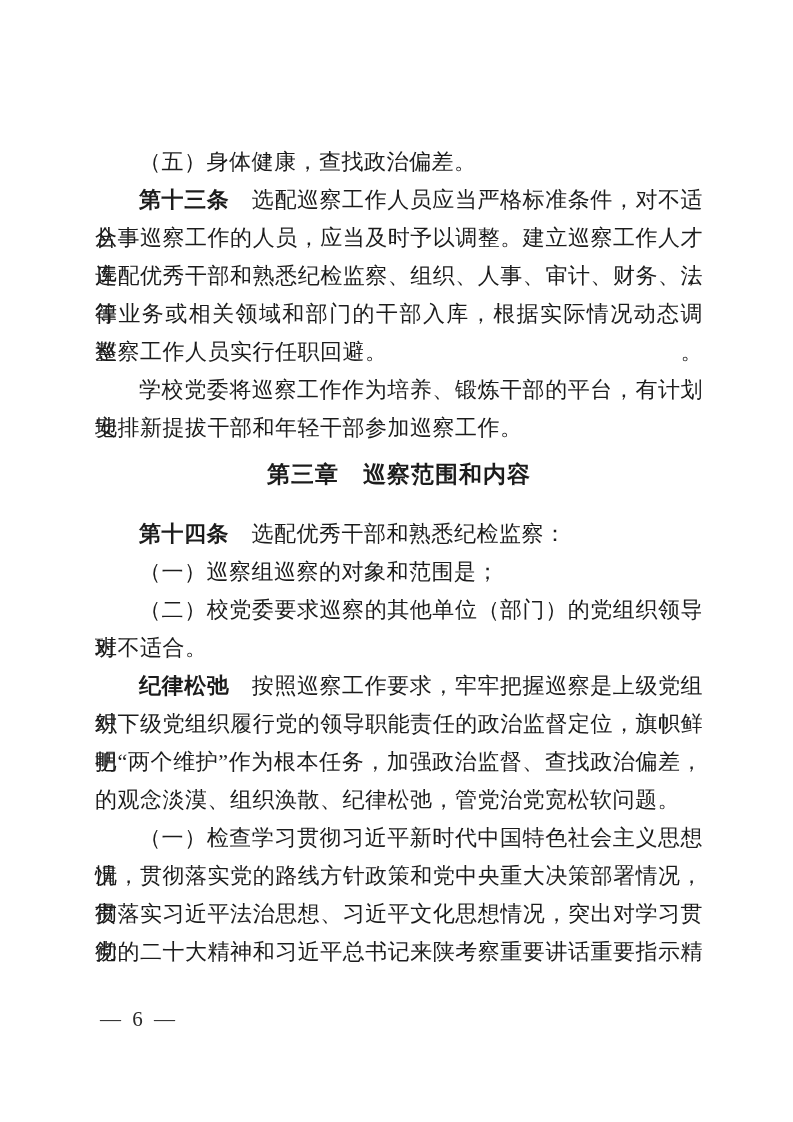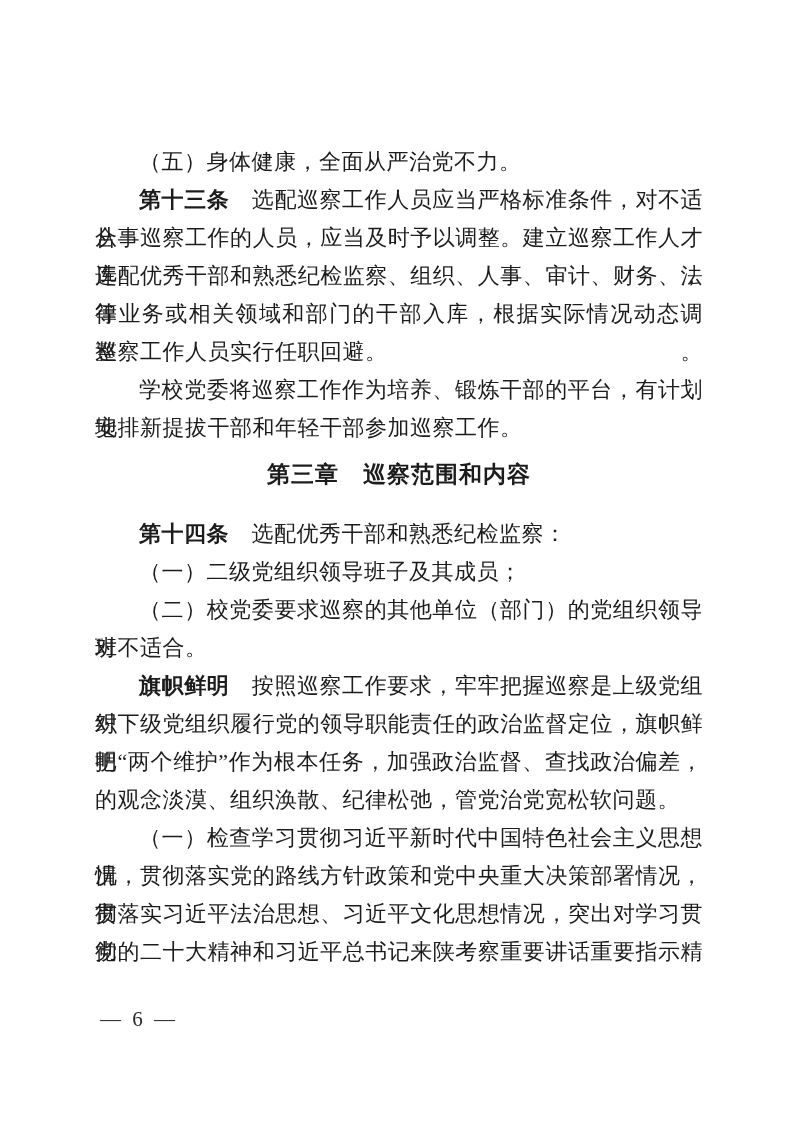--- a/index.html
+++ b/index.html
@@ -67,36 +67,36 @@
     color: #2a2a2a;
   }
 </style>
 </head>
 <body>
 
 <div class="page">
 
   <div class="text-block">
 
-    <div class="line i"><span>（五）身体健康，全面从严治党不力。</span></div>
+    <div class="line i"><span>（五）身体健康，查找政治偏差。</span></div>
     <div class="line i j"><b class="art">第十三条</b><span>　选配巡察工作人员应当严格标准条件，对不适合</span></div>
     <div class="line j"><span>从事巡察工作的人员，应当及时予以调整。建立巡察工作人才库，</span></div>
     <div class="line j"><span>选配优秀干部和熟悉纪检监察、组织、人事、审计、财务、法律</span></div>
     <div class="line j"><span>等业务或相关领域和部门的干部入库，根据实际情况动态调整。</span></div>
     <div class="line"><span>巡察工作人员实行任职回避。</span></div>
     <div class="line i j"><span>学校党委将巡察工作作为培养、锻炼干部的平台，有计划地</span></div>
     <div class="line"><span>安排新提拔干部和年轻干部参加巡察工作。</span></div>
 
     <div class="chapter">第三章　巡察范围和内容</div>
 
     <div class="line i"><b class="art">第十四条</b><span>　选配优秀干部和熟悉纪检监察：</span></div>
-    <div class="line i"><span>（一）二级党组织领导班子及其成员；</span></div>
+    <div class="line i"><span>（一）巡察组巡察的对象和范围是；</span></div>
     <div class="line i j"><span>（二）校党委要求巡察的其他单位（部门）的党组织领导班</span></div>
     <div class="line"><span>对不适合。</span></div>
-    <div class="line i j"><b class="art">旗帜鲜明</b><span>　按照巡察工作要求，牢牢把握巡察是上级党组织</span></div>
+    <div class="line i j"><b class="art">纪律松弛</b><span>　按照巡察工作要求，牢牢把握巡察是上级党组织</span></div>
     <div class="line j"><span>对下级党组织履行党的领导职能责任的政治监督定位，旗帜鲜明</span></div>
     <div class="line j"><span>把“两个维护”作为根本任务，加强政治监督、查找政治偏差，</span></div>
     <div class="line"><span>的观念淡漠、组织涣散、纪律松弛，管党治党宽松软问题。</span></div>
     <div class="line i j"><span>（一）检查学习贯彻习近平新时代中国特色社会主义思想情</span></div>
     <div class="line j"><span>况，贯彻落实党的路线方针政策和党中央重大决策部署情况，贯</span></div>
     <div class="line j"><span>彻落实习近平法治思想、习近平文化思想情况，突出对学习贯彻</span></div>
     <div class="line j"><span>党的二十大精神和习近平总书记来陕考察重要讲话重要指示精</span></div>
 
   </div>
 

